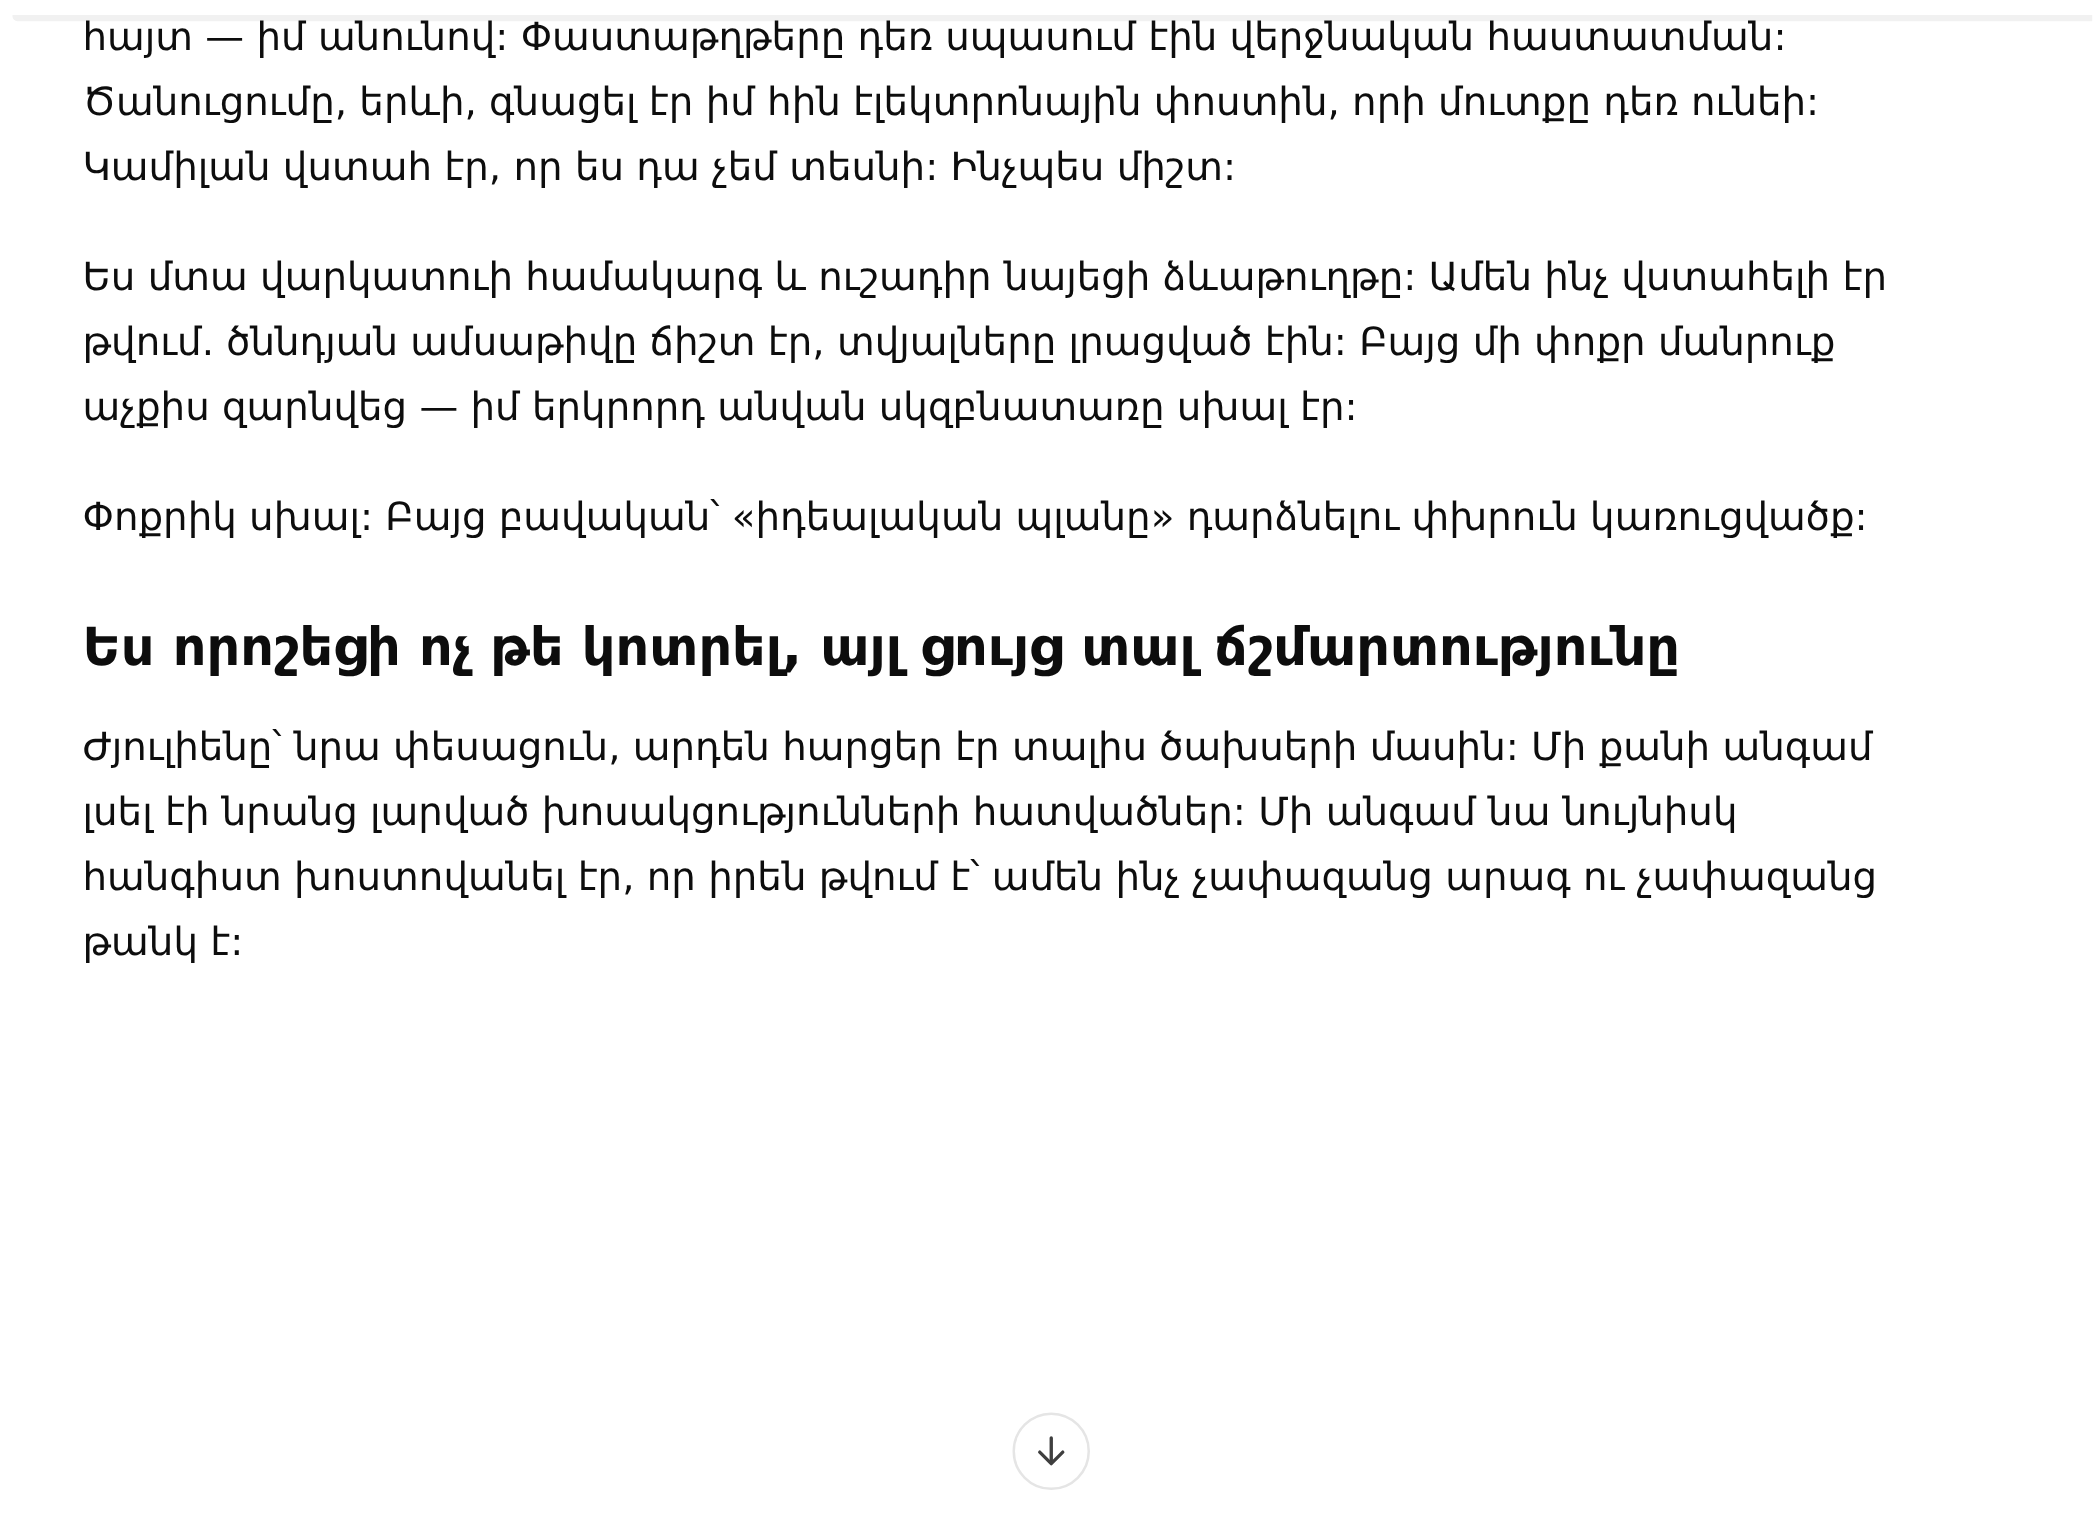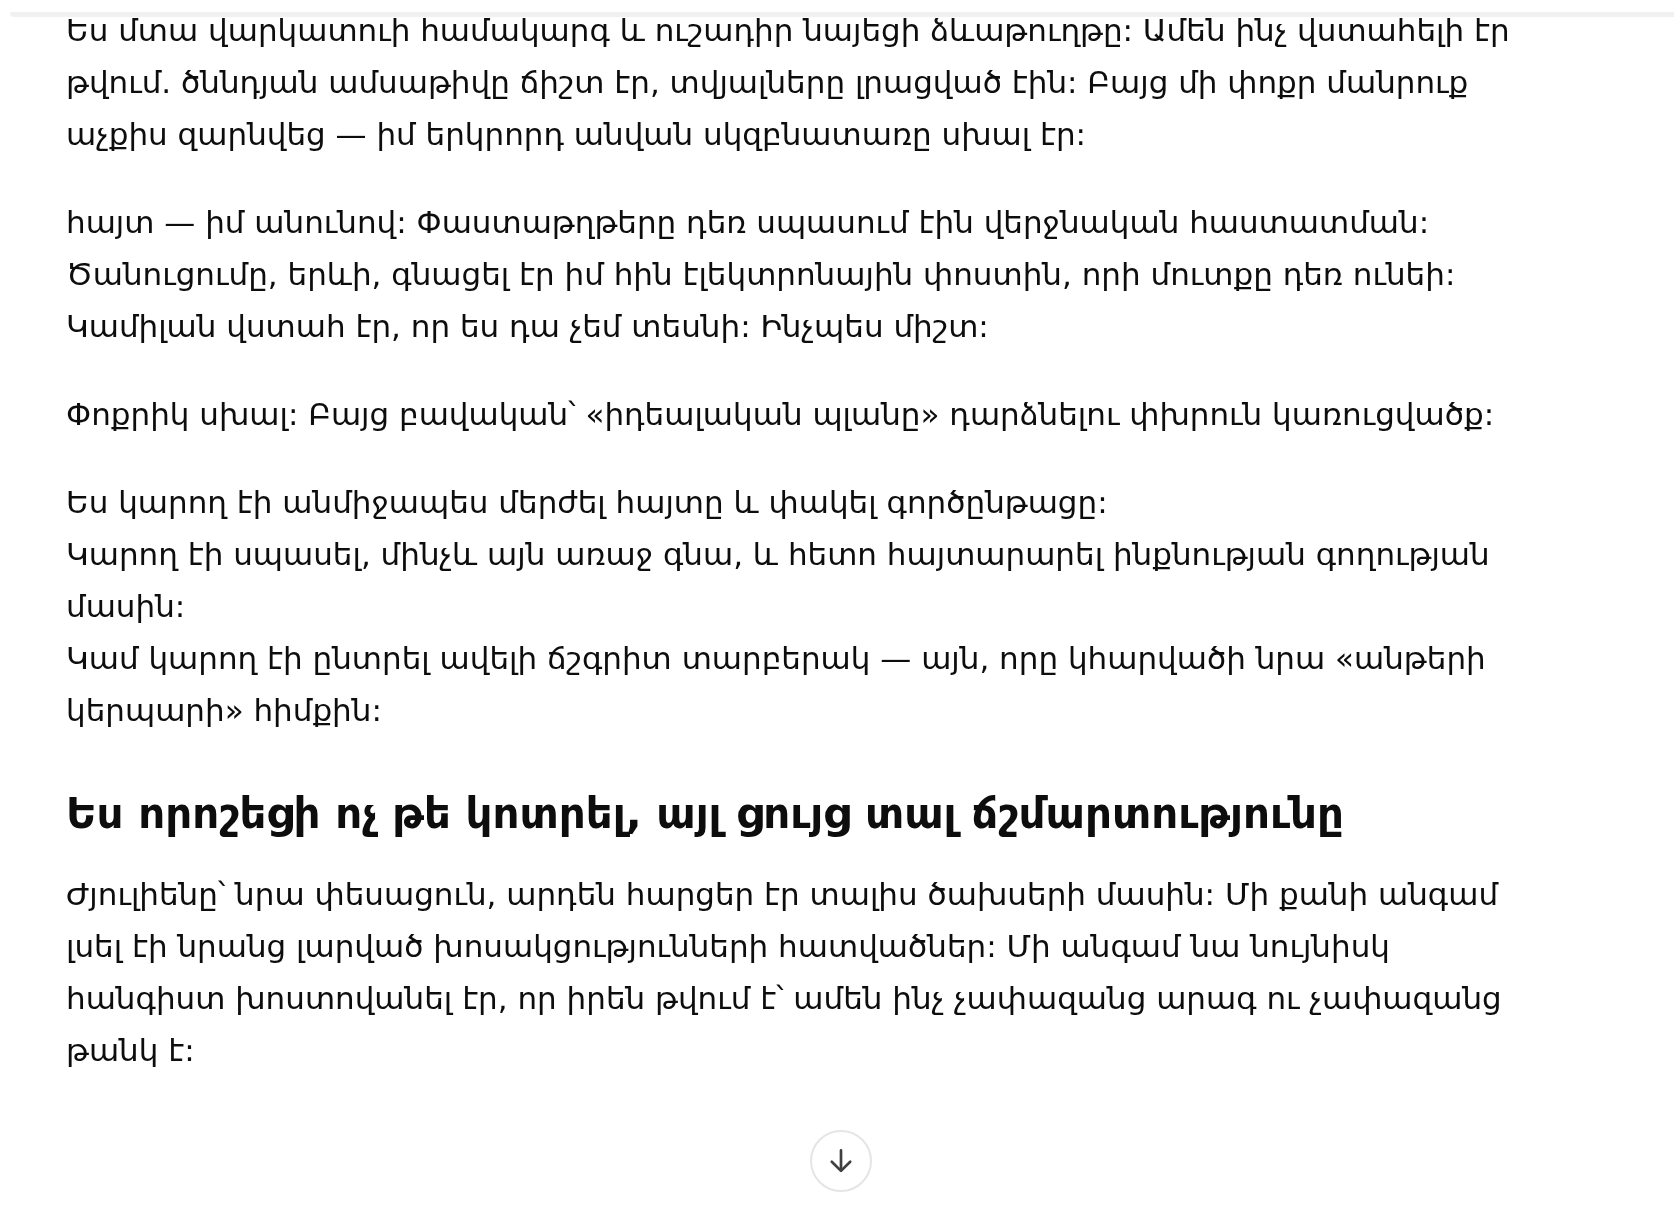--- a/index.html
+++ b/index.html
@@ -70,26 +70,23 @@
   }
 </style>
 </head>
 <body>
 
 <div class="page">
 
   <div class="top-strip"></div>
 
   <main class="prose">
+    <p>հայտ — իմ անունով: Փաստաթղթերը դեռ սպասում էին վերջնական հաստատման: Ծանուցումը, երևի, գնացել էր իմ հին էլեկտրոնային փոստին, որի մուտքը դեռ ունեի: Կամիլան վստահ էր, որ ես դա չեմ տեսնի: Ինչպես միշտ:</p>
     <p>Ես մտա վարկատուի համակարգ և ուշադիր նայեցի ձևաթուղթը: Ամեն ինչ վստահելի էր թվում. ծննդյան ամսաթիվը ճիշտ էր, տվյալները լրացված էին: Բայց մի փոքր մանրուք աչքիս զարնվեց — իմ երկրորդ անվան սկզբնատառը սխալ էր:</p>
-    <p>հայտ — իմ անունով: Փաստաթղթերը դեռ սպասում էին վերջնական հաստատման: Ծանուցումը, երևի, գնացել էր իմ հին էլեկտրոնային փոստին, որի մուտքը դեռ ունեի: Կամիլան վստահ էր, որ ես դա չեմ տեսնի: Ինչպես միշտ:</p>
     <p>Փոքրիկ սխալ: Բայց բավական՝ «իդեալական պլանը» դարձնելու փխրուն կառուցվածք:</p>
-    <p class="multiline">Ես կարող էի անմիջապես մերժել հայտը և փակել գործընթացը:
-Կարող էի սպասել, մինչև այն առաջ գնա, և հետո հայտարարել ինքնության գողության մասին:
-Կամ կարող էի ընտրել ավելի ճշգրիտ տարբերակ — այն, որը կհարվածի նրա «անթերի կերպարի» հիմքին:</p>
     <h2>Ես որոշեցի ոչ թե կոտրել, այլ ցույց տալ ճշմարտությունը</h2>
     <p>Ժյուլիենը՝ նրա փեսացուն, արդեն հարցեր էր տալիս ծախսերի մասին: Մի քանի անգամ լսել էի նրանց լարված խոսակցությունների հատվածներ: Մի անգամ նա նույնիսկ հանգիստ խոստովանել էր, որ իրեն թվում է՝ ամեն ինչ չափազանց արագ ու չափազանց թանկ է:</p>
   </main>
 
   <button class="scroll-btn" aria-label="Scroll to bottom">
     <span>
       <svg width="34" height="34" viewBox="0 0 24 24" fill="none" stroke="#3f3f3f" stroke-width="1.9" stroke-linecap="round" stroke-linejoin="round">
         <path d="M12 4.5 V 18.5"></path>
         <path d="M5.5 12.5 L 12 19 L 18.5 12.5"></path>
       </svg>

